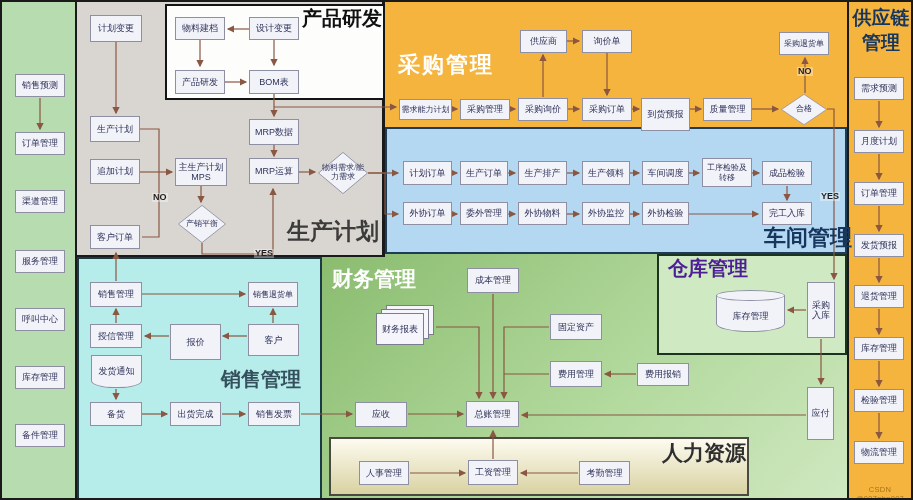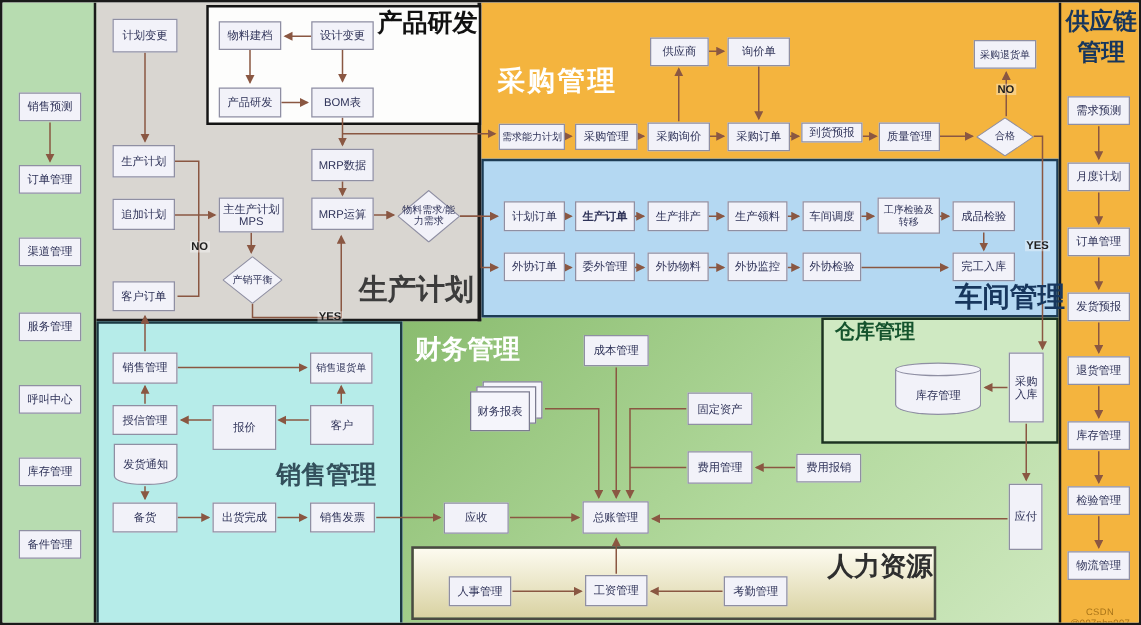--- a/index.html
+++ b/index.html
@@ -162,36 +162,36 @@
     <span class="dlabel">物料需求/能力需求</span>
   </div>
   <div class="flow-label" style="left:150px;top:191px;">NO</div>
   <div class="flow-label" style="left:252px;top:247px;">YES</div>
 
   <div class="title" style="left:396px;top:48px;font-size:22px;color:#fff;letter-spacing:2px;">采购管理</div>
   <div class="box" style="left:397px;top:97px;width:53px;height:21px;font-size:8px;">需求能力计划</div>
   <div class="box" style="left:458px;top:97px;width:50px;height:21px;">采购管理</div>
   <div class="box" style="left:516px;top:96px;width:50px;height:23px;">采购询价</div>
   <div class="box" style="left:580px;top:96px;width:50px;height:23px;">采购订单</div>
-  <div class="box" style="left:639px;top:96px;width:49px;height:16px;">到货预报</div>
+  <div class="box" style="left:639px;top:96px;width:49px;height:33px;">到货预报</div>
   <div class="box" style="left:701px;top:96px;width:49px;height:23px;">质量管理</div>
   <div class="box" style="left:518px;top:28px;width:47px;height:23px;">供应商</div>
   <div class="box" style="left:580px;top:28px;width:50px;height:23px;">询价单</div>
   <div class="box" style="left:777px;top:30px;width:50px;height:23px;font-size:8px;">采购退货单</div>
   <div class="diamond" style="left:779px;top:92px;width:46px;height:31px;">
     <svg viewBox="0 0 100 100" preserveAspectRatio="none">
         <polygon points="50,1 99,50 50,99 1,50"></polygon>
       </svg>
     <span class="dlabel">合格</span>
   </div>
   <div class="flow-label" style="left:795px;top:65px;">NO</div>
 
   <div class="title" style="left:762px;top:221px;font-size:22px;color:#17365d;">车间管理</div>
   <div class="box" style="left:401px;top:159px;width:49px;height:24px;">计划订单</div>
-  <div class="box" style="left:458px;top:159px;width:48px;height:24px;font-weight:bold;">生产订单</div>
+  <div class="box" style="left:458px;top:159px;width:48px;height:24px;">生产订单</div>
   <div class="box" style="left:516px;top:159px;width:49px;height:24px;">生产排产</div>
   <div class="box" style="left:580px;top:159px;width:48px;height:24px;">生产领料</div>
   <div class="box" style="left:640px;top:159px;width:47px;height:24px;">车间调度</div>
   <div class="box" style="left:700px;top:156px;width:50px;height:29px;font-size:8px;">工序检验及转移</div>
   <div class="box" style="left:760px;top:159px;width:50px;height:24px;">成品检验</div>
   <div class="box" style="left:401px;top:200px;width:49px;height:23px;">外协订单</div>
   <div class="box" style="left:458px;top:200px;width:48px;height:23px;">委外管理</div>
   <div class="box" style="left:516px;top:200px;width:49px;height:23px;">外协物料</div>
   <div class="box" style="left:580px;top:200px;width:48px;height:23px;">外协监控</div>
   <div class="box" style="left:640px;top:200px;width:47px;height:23px;">外协检验</div>
@@ -216,21 +216,21 @@
     <div class="pg" style="left:5px;top:4px;width:48px;height:30px;"></div>
     <div class="pg" style="left:0;top:8px;width:48px;height:32px;display:flex;align-items:center;justify-content:center;font-size:9px;color:#2e3258;">财务报表</div>
   </div>
   <div class="box" style="left:548px;top:312px;width:52px;height:26px;">固定资产</div>
   <div class="box" style="left:548px;top:359px;width:52px;height:26px;">费用管理</div>
   <div class="box" style="left:635px;top:361px;width:52px;height:23px;">费用报销</div>
   <div class="box" style="left:353px;top:400px;width:52px;height:25px;">应收</div>
   <div class="box" style="left:464px;top:399px;width:53px;height:26px;">总账管理</div>
   <div class="box" style="left:805px;top:385px;width:27px;height:53px;">应付</div>
 
-  <div class="title" style="left:666px;top:253px;font-size:16px;color:#14532d;">仓库管理</div>
+  <div class="title" style="left:666px;top:253px;font-size:20px;color:#4c1d95;">仓库管理</div>
   <div class="cyl" style="left:714px;top:288px;width:69px;height:42px;">
     <span class="cbody"></span>
     <span class="ctop"></span>
     <span class="clabel">库存管理</span>
   </div>
   <div class="box" style="left:805px;top:280px;width:28px;height:56px;">采购入库</div>
 
   <div class="title" style="left:660px;top:437px;font-size:21px;color:#2e2e2e;">人力资源</div>
   <div class="box" style="left:357px;top:459px;width:50px;height:24px;">人事管理</div>
   <div class="box" style="left:466px;top:458px;width:50px;height:25px;">工资管理</div>

